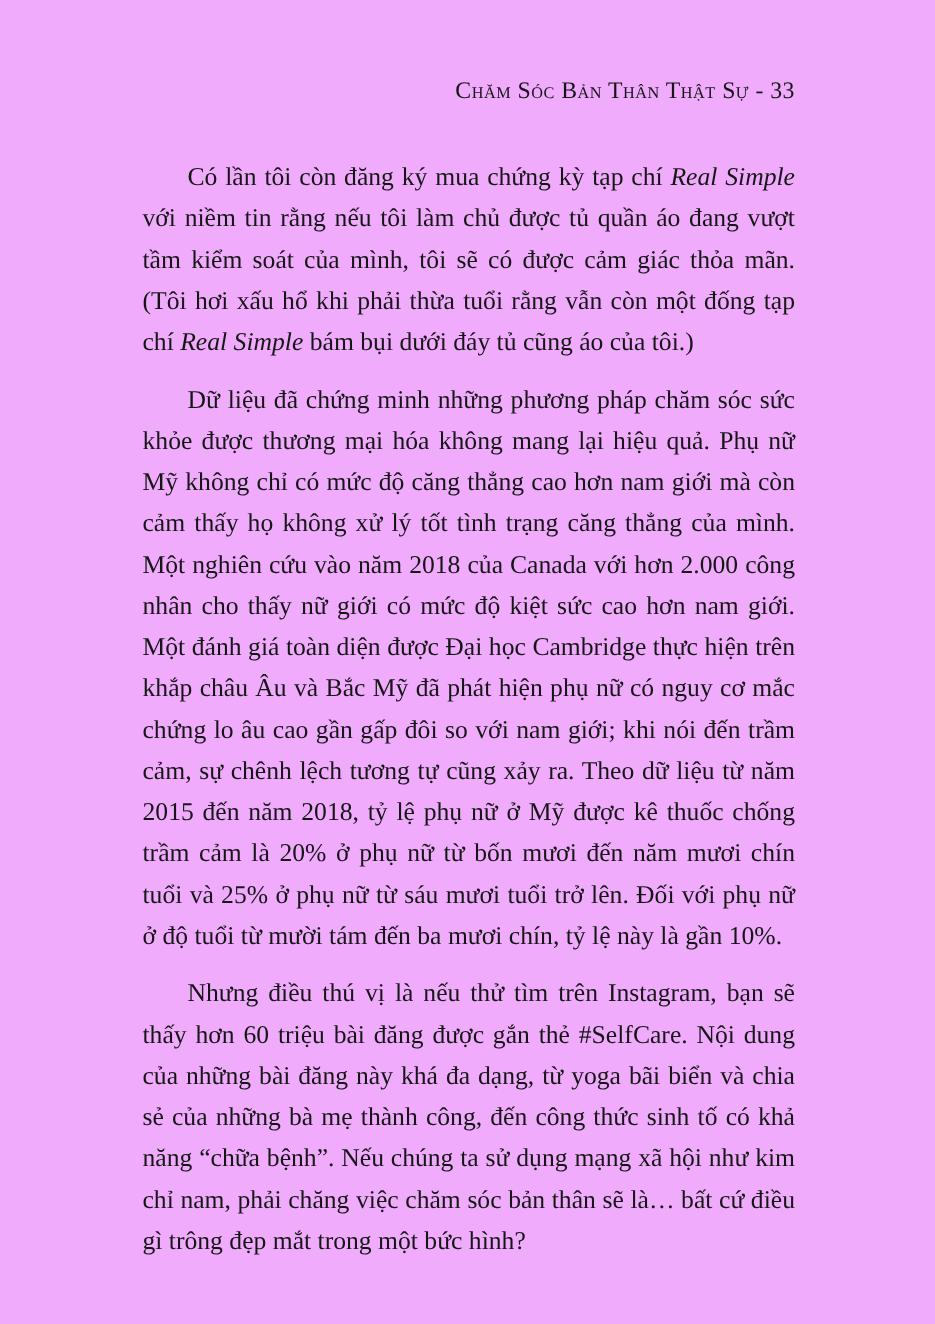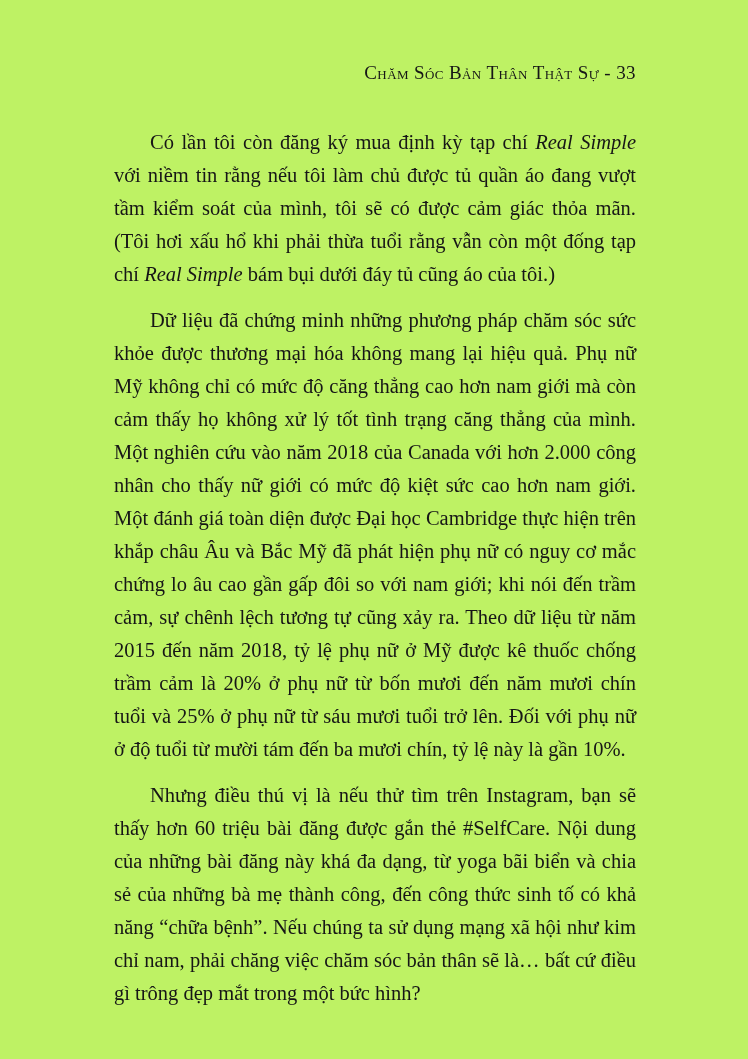--- a/index.html
+++ b/index.html
@@ -4,21 +4,21 @@
 <style>
   html, body {
     margin: 0;
     padding: 0;
     background: #ffffff;
   }
   .page {
     position: relative;
     width: 748px;
     height: 1059px;
-    background: #bef264;
+    background: #f0abfc;
     color: #161616;
     font-family: "Liberation Serif", serif;
     overflow: hidden;
   }
   .running-header {
     position: absolute;
     top: 62px;
     left: 114px;
     width: 522px;
     text-align: right;
@@ -53,21 +53,21 @@
 <body>
 
 <div class="page">
 
   <div class="running-header">
     <span>Chăm Sóc Bản Thân Thật Sự - 33</span>
   </div>
 
   <div class="body-text">
 
-    <p class="para"><span>Có lần tôi còn đăng ký mua định kỳ tạp chí </span><em>Real Simple</em><span> với niềm tin rằng nếu tôi làm chủ được tủ quần áo đang vượt tầm kiểm soát của mình, tôi sẽ có được cảm giác thỏa mãn. (Tôi hơi xấu hổ khi phải thừa tuổi rằng vẫn còn một đống tạp chí </span><em>Real Simple</em><span> bám bụi dưới đáy tủ cũng áo của tôi.)</span></p>
+    <p class="para"><span>Có lần tôi còn đăng ký mua chứng kỳ tạp chí </span><em>Real Simple</em><span> với niềm tin rằng nếu tôi làm chủ được tủ quần áo đang vượt tầm kiểm soát của mình, tôi sẽ có được cảm giác thỏa mãn. (Tôi hơi xấu hổ khi phải thừa tuổi rằng vẫn còn một đống tạp chí </span><em>Real Simple</em><span> bám bụi dưới đáy tủ cũng áo của tôi.)</span></p>
 
     <p class="para"><span>Dữ liệu đã chứng minh những phương pháp chăm sóc sức khỏe được thương mại hóa không mang lại hiệu quả. Phụ nữ Mỹ không chỉ có mức độ căng thẳng cao hơn nam giới mà còn cảm thấy họ không xử lý tốt tình trạng căng thẳng của mình. Một nghiên cứu vào năm 2018 của Canada với hơn 2.000 công nhân cho thấy nữ giới có mức độ kiệt sức cao hơn nam giới. Một đánh giá toàn diện được Đại học Cambridge thực hiện trên khắp châu Âu và Bắc Mỹ đã phát hiện phụ nữ có nguy cơ mắc chứng lo âu cao gần gấp đôi so với nam giới; khi nói đến trầm cảm, sự chênh lệch tương tự cũng xảy ra. Theo dữ liệu từ năm 2015 đến năm 2018, tỷ lệ phụ nữ ở Mỹ được kê thuốc chống trầm cảm là 20% ở phụ nữ từ bốn mươi đến năm mươi chín tuổi và 25% ở phụ nữ từ sáu mươi tuổi trở lên. Đối với phụ nữ ở độ tuổi từ mười tám đến ba mươi chín, tỷ lệ này là gần 10%.</span></p>
 
     <p class="para"><span>Nhưng điều thú vị là nếu thử tìm trên Instagram, bạn sẽ thấy hơn 60 triệu bài đăng được gắn thẻ #SelfCare. Nội dung của những bài đăng này khá đa dạng, từ yoga bãi biển và chia sẻ của những bà mẹ thành công, đến công thức sinh tố có khả năng “chữa bệnh”. Nếu chúng ta sử dụng mạng xã hội như kim chỉ nam, phải chăng việc chăm sóc bản thân sẽ là… bất cứ điều gì trông đẹp mắt trong một bức hình?</span></p>
 
   </div>
 
 </div>
 
 </body></html>

